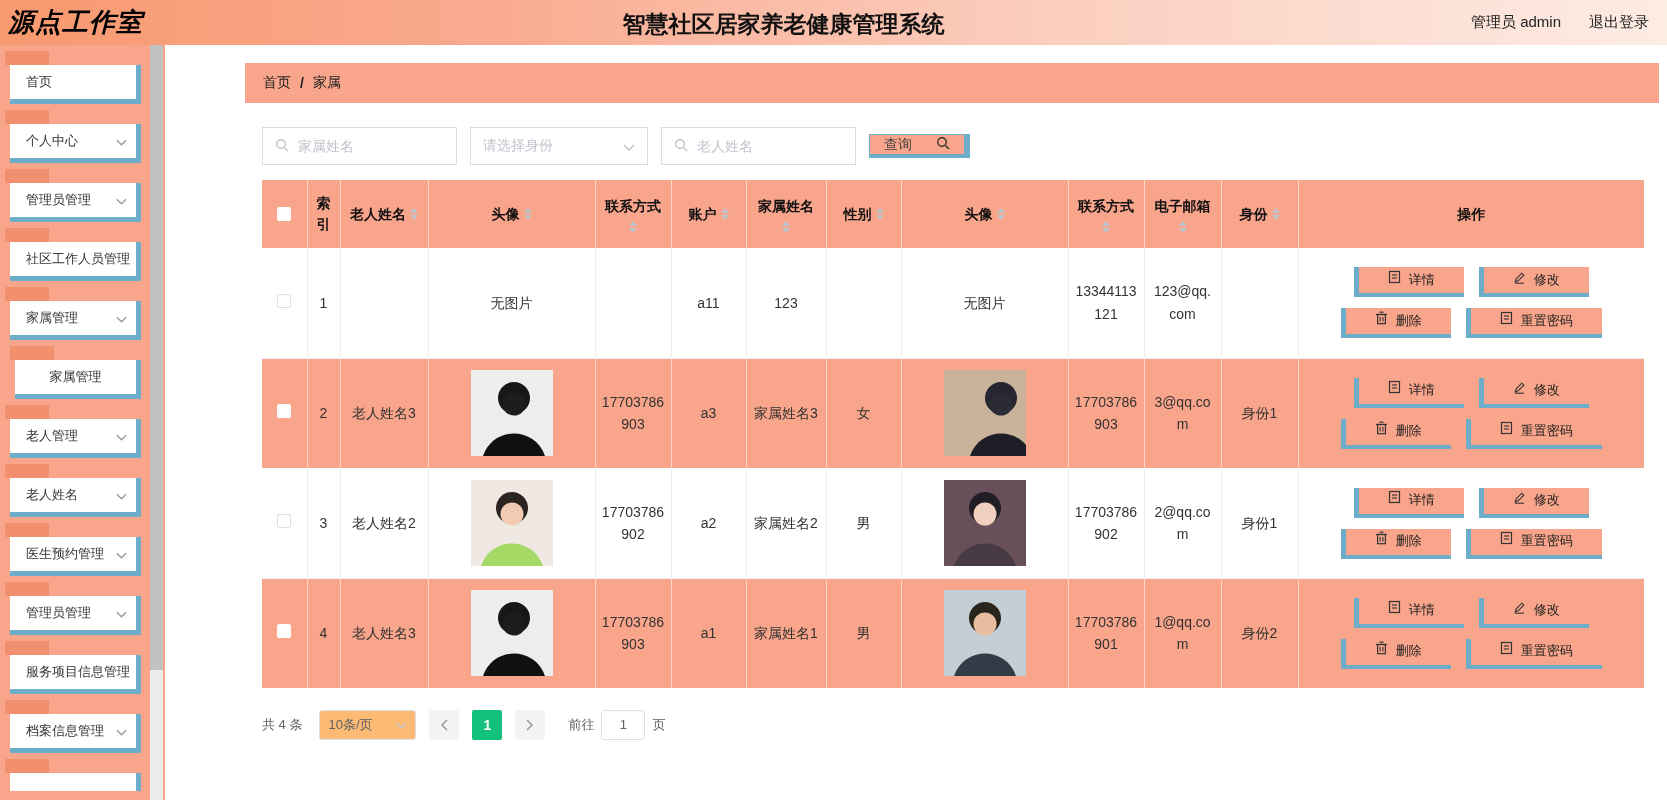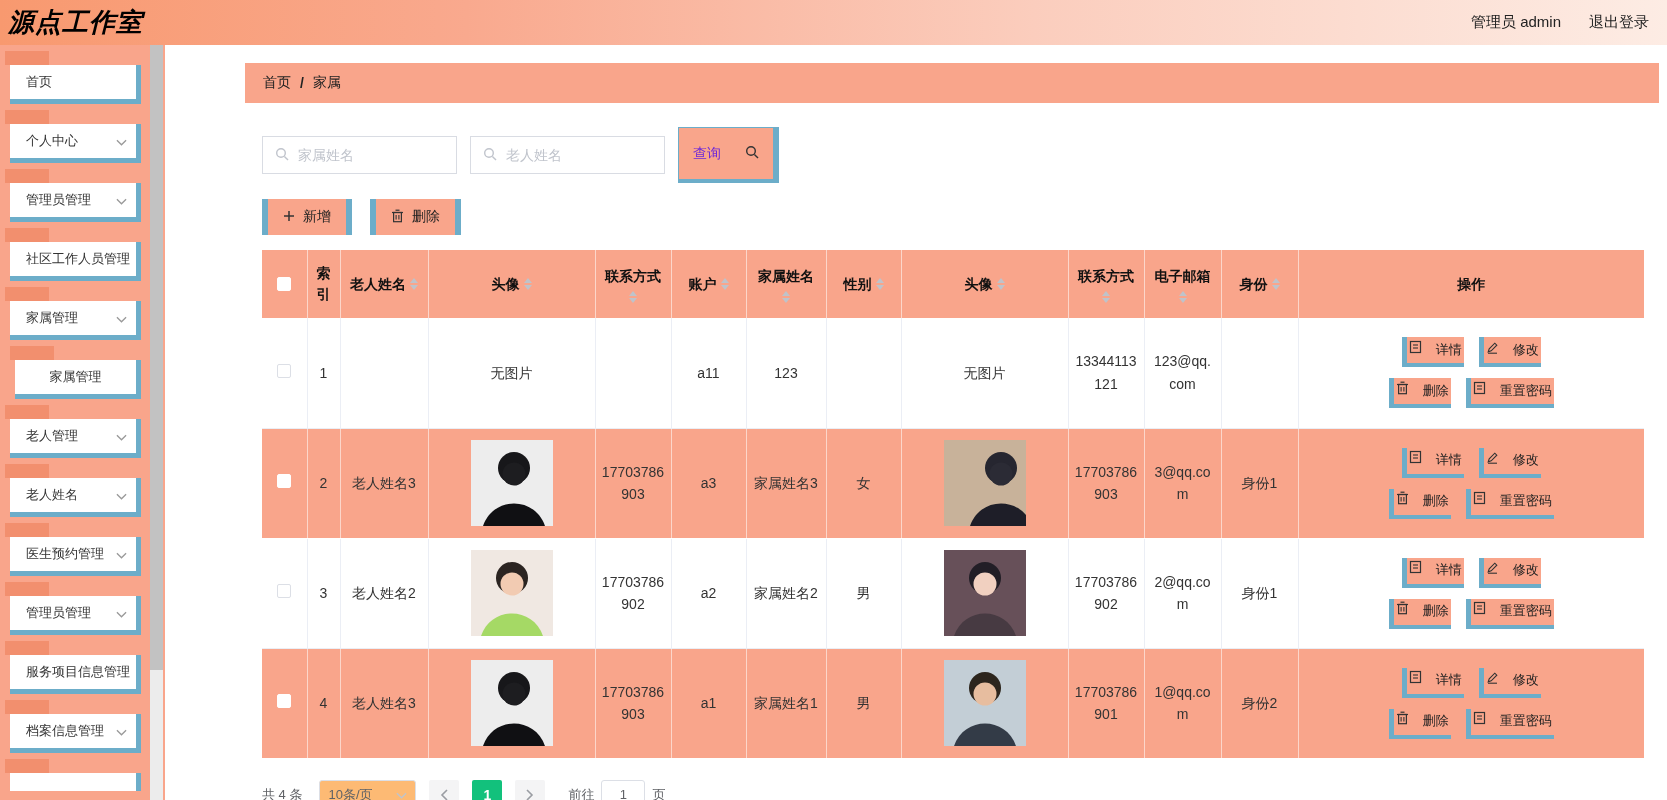--- a/index.html
+++ b/index.html
@@ -55,23 +55,23 @@
   .filters{margin-top:24px;display:flex;align-items:center;gap:13px;}
   .f-box{
     height:38px;background:#fff;border:1px solid #d9dce3;display:flex;align-items:center;
     padding:0 12px;gap:7px;color:#c0c4cc;font-size:14px;
   }
   .f-input{width:195px;}
   .f-input input{border:none;outline:none;width:100%;font-size:14px;color:#333;font-family:inherit;}
   .f-input input::placeholder{color:#c0c4cc;}
   .f-select{width:178px;justify-content:space-between;cursor:pointer;}
   .btn-search{
-    height:56px;padding:0 14px;background:var(--salmon);
+    height:24px;padding:0 14px;background:var(--salmon);
     border:1px solid var(--blue);border-right-width:6px;border-bottom-width:4px;
-    display:flex;align-items:center;gap:24px;font-size:14px;color:#6d28d9;cursor:pointer;
+    display:flex;align-items:center;gap:24px;font-size:14px;color:#404040;cursor:pointer;
   }
   
   .toolbar{margin-top:16px;display:flex;gap:18px;}
   .btn-top{
     height:36px;padding:0 15px;background:var(--salmon);
     border-left:6px solid var(--blue);border-right:6px solid var(--blue);
     display:flex;align-items:center;gap:8px;font-size:14px;color:#222;cursor:pointer;
   }
   
   .table-wrap{margin-top:15px;}
@@ -91,23 +91,23 @@
     border-right:1px solid #ebeef5;border-bottom:1px solid #ebeef5;word-break:break-all;line-height:1.6;
   }
   td:last-child{border-right:none;}
   tr.selected td{background:var(--salmon);border-right-color:rgba(255,255,255,.55);border-bottom-color:#fff;}
   .cb{display:inline-block;width:14px;height:14px;background:#fff;border:1px solid #dcdfe6;border-radius:2px;cursor:pointer;}
   .cb.checked{border-color:#fff;}
   .avatar{display:block;margin:0 auto;width:82px;height:86px;}
   .actions{display:flex;flex-direction:column;gap:11px;align-items:center;}
   .actions-row{display:flex;gap:15px;justify-content:center;}
   .action-btn{
-    height:30px;padding:0 2px;background:var(--salmon);
+    height:30px;padding:0 29px;background:var(--salmon);
     border-left:5px solid var(--blue);border-bottom:4px solid var(--blue);
-    display:inline-flex;align-items:center;gap:14px;font-size:13px;color:#222;cursor:pointer;white-space:nowrap;
+    display:inline-flex;align-items:center;gap:8px;font-size:13px;color:#222;cursor:pointer;white-space:nowrap;
   }
   
   .pagination{margin-top:21px;display:flex;align-items:center;gap:13px;font-size:13px;color:#606266;}
   .pg-total{margin-right:4px;}
   .pg-size{
     width:97px;height:30px;background:#fdba74;border:1px solid #dcdfe6;border-radius:3px;
     display:flex;align-items:center;justify-content:space-between;padding:0 8px;cursor:pointer;color:#606266;
   }
   .pg-btn{
     width:30px;height:30px;background:#f4f4f5;border-radius:2px;display:flex;align-items:center;
@@ -118,20 +118,21 @@
   .pg-goto input{
     width:44px;height:30px;border:1px solid #dcdfe6;border-radius:3px;text-align:center;
     font-size:13px;color:#606266;outline:none;font-family:inherit;
   }
 </style>
 </head>
 <body>
 
 <div class="app-header">
   <div class="logo">源点工作室</div>
+  <div class="app-title">智慧社区居家养老健康管理系统</div>
   <div class="header-right">
     <span>管理员 admin</span>
     <span>退出登录</span>
   </div>
 </div>
 
 <div class="sidebar">
   <div class="side-list" id="side-list">
       <div class="side-item">
         <span class="lbl">首页</span>
@@ -211,56 +212,43 @@
     </div>
 
     <div class="inner">
       <div class="filters">
         <div class="f-box f-input">
           <span><svg width="14" height="14" viewBox="0 0 14 14">
                 <circle cx="6" cy="6" r="4.3" fill="none" stroke="#c0c4cc" stroke-width="1.4"></circle>
                 <line x1="9.4" y1="9.4" x2="13" y2="13" stroke="#c0c4cc" stroke-width="1.4"></line>
               </svg></span>
           <input placeholder="家属姓名" style="">
+        </div>
+        <div class="f-box f-select">
+          <span>请选择身份</span>
+          <span><svg width="12" height="7" viewBox="0 0 12 7">
+                <path d="M1 1 L6 6 L11 1" fill="none" stroke="#c0c4cc" stroke-width="1.5"></path>
+              </svg></span>
         </div>
         <div class="f-box f-input">
           <span><svg width="14" height="14" viewBox="0 0 14 14">
                 <circle cx="6" cy="6" r="4.3" fill="none" stroke="#c0c4cc" stroke-width="1.4"></circle>
                 <line x1="9.4" y1="9.4" x2="13" y2="13" stroke="#c0c4cc" stroke-width="1.4"></line>
               </svg></span>
           <input placeholder="老人姓名" style="">
         </div>
         <div class="btn-search">
           <span>查询</span>
           <span><svg width="14" height="14" viewBox="0 0 14 14">
                 <circle cx="6" cy="6" r="4.3" fill="none" stroke="#333" stroke-width="1.4"></circle>
                 <line x1="9.4" y1="9.4" x2="13" y2="13" stroke="#333" stroke-width="1.4"></line>
               </svg></span>
         </div>
       </div>
 
-      <div class="toolbar">
-        <div class="btn-top">
-          <span><svg width="12" height="12" viewBox="0 0 12 12">
-                <line x1="6" y1="1" x2="6" y2="11" stroke="#333" stroke-width="1.5"></line>
-                <line x1="1" y1="6" x2="11" y2="6" stroke="#333" stroke-width="1.5"></line>
-              </svg></span>
-          <span>新增</span>
-        </div>
-        <div class="btn-top">
-          <span><svg width="13" height="14" viewBox="0 0 13 14">
-                <line x1="1" y1="3.5" x2="12" y2="3.5" stroke="#333" stroke-width="1.2"></line>
-                <line x1="4.5" y1="1.2" x2="8.5" y2="1.2" stroke="#333" stroke-width="1.2"></line>
-                <rect x="2.6" y="3.5" width="7.8" height="9.2" fill="none" stroke="#333" stroke-width="1.2"></rect>
-                <line x1="5.1" y1="6" x2="5.1" y2="10.5" stroke="#333" stroke-width="1.1"></line>
-                <line x1="7.9" y1="6" x2="7.9" y2="10.5" stroke="#333" stroke-width="1.1"></line>
-              </svg></span>
-          <span>删除</span>
-        </div>
-      </div>
 
       <div class="table-wrap">
         <table>
           <colgroup id="table-colgroup">
               <col style="width: 45px;">
               <col style="width: 33px;">
               <col style="width: 88px;">
               <col style="width: 167px;">
               <col style="width: 76px;">
               <col style="width: 75px;">

